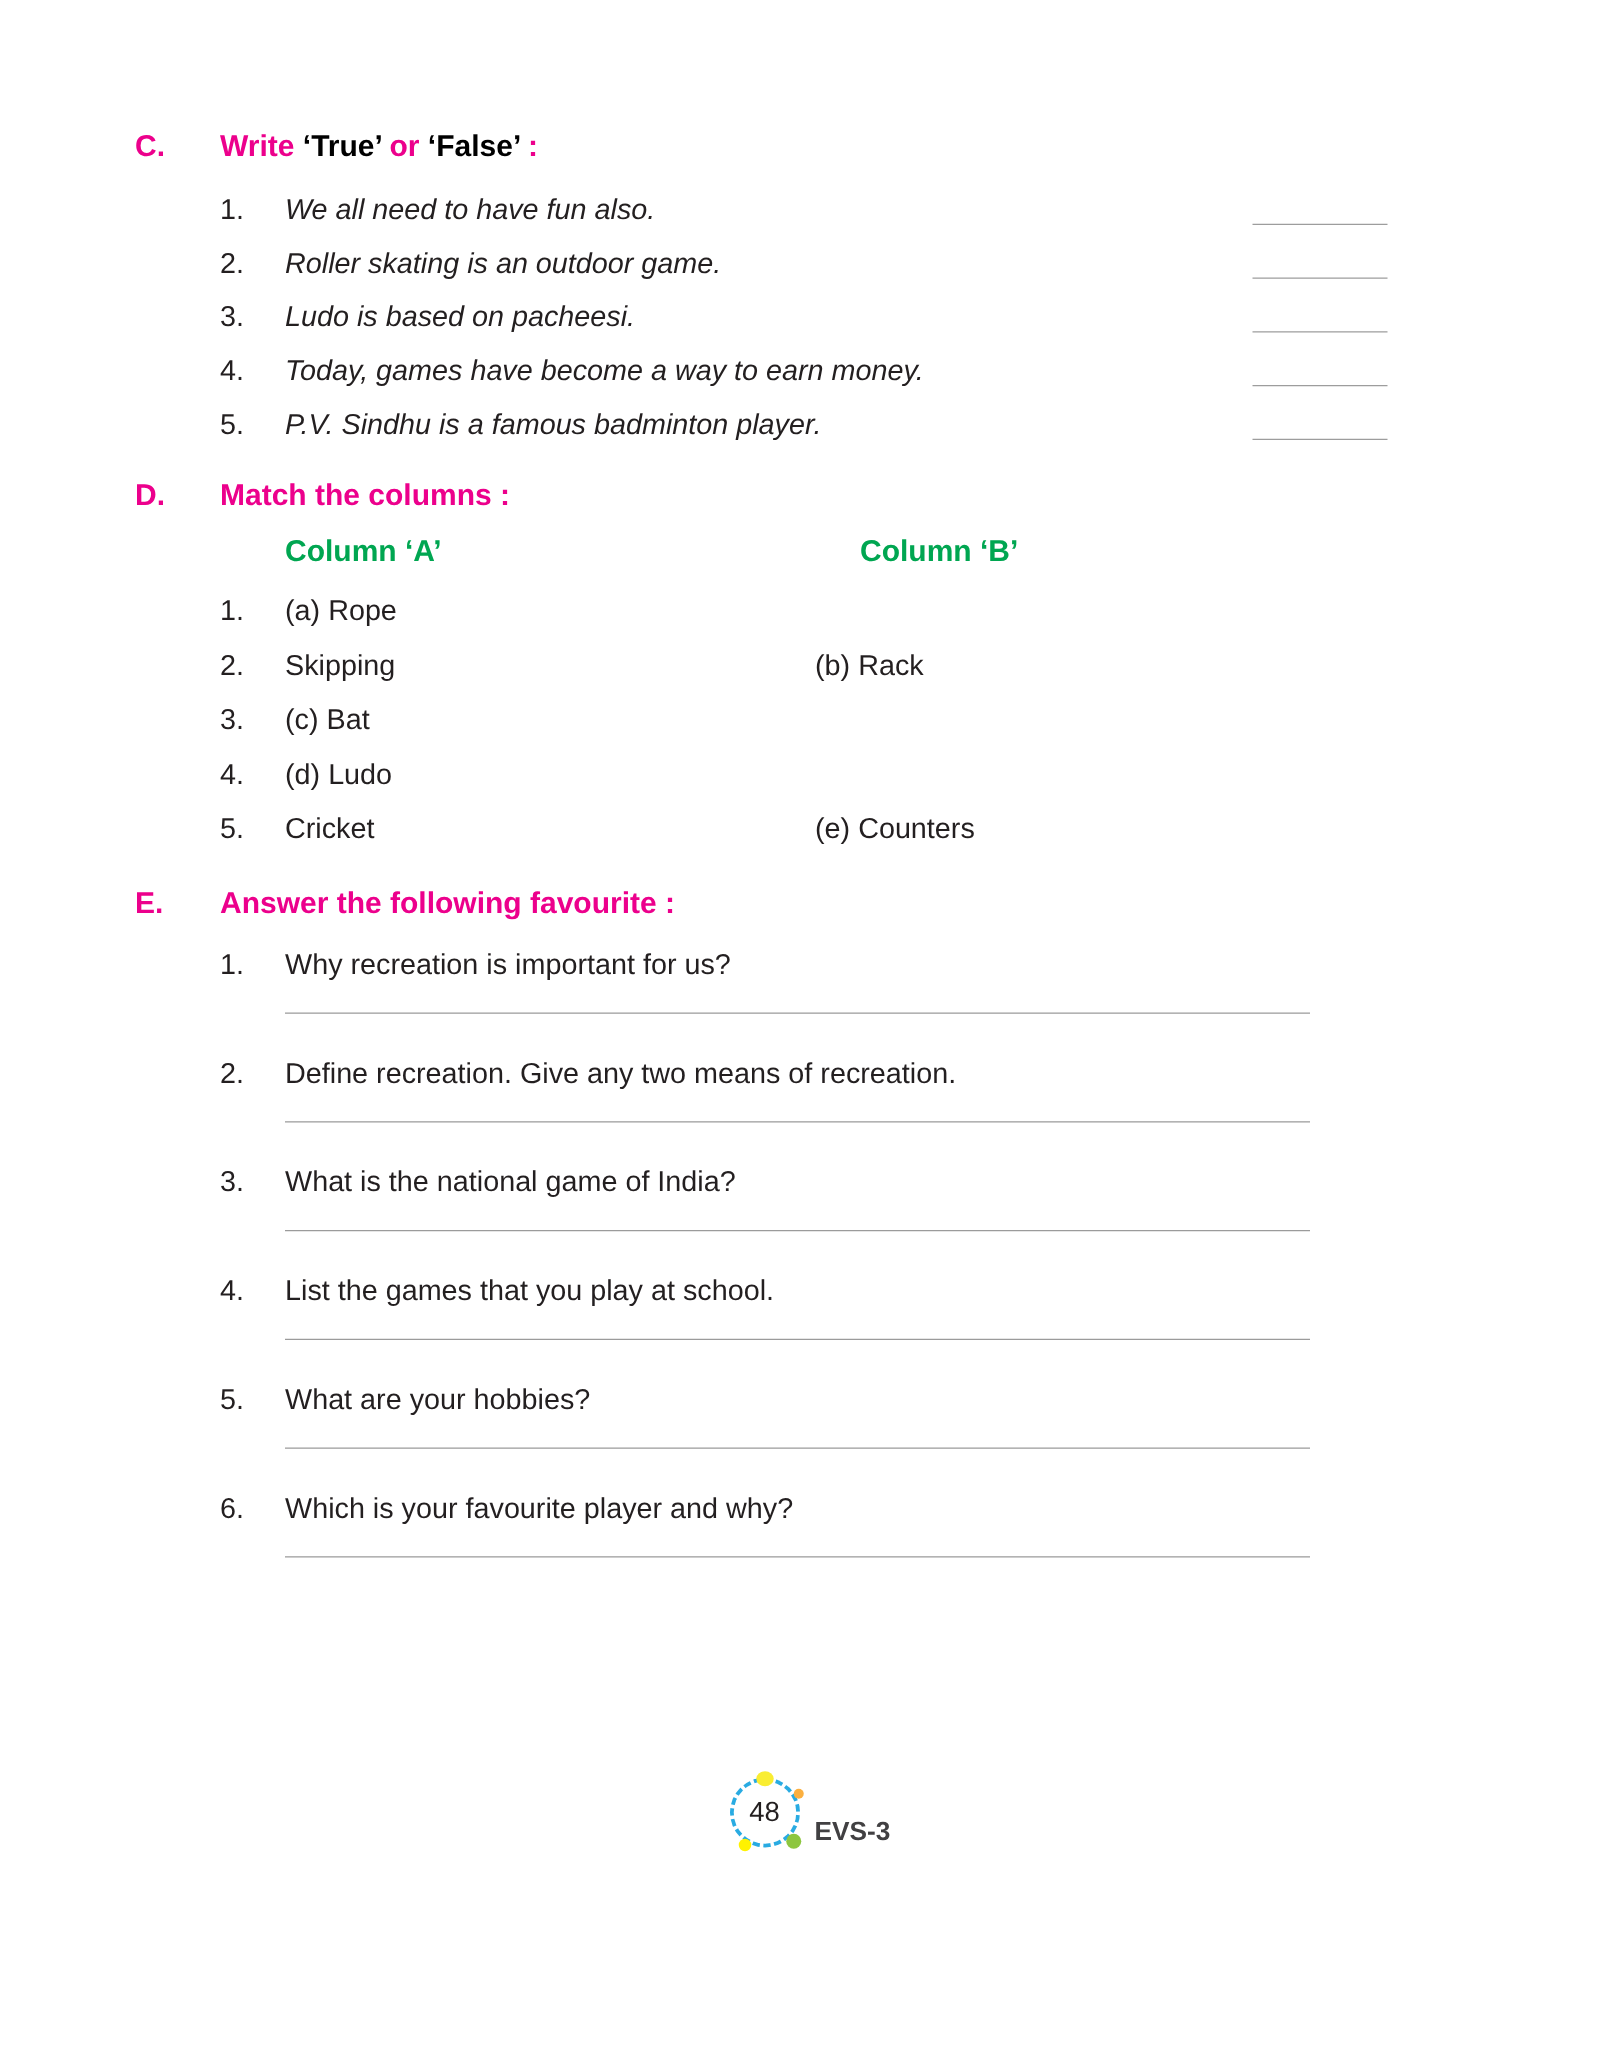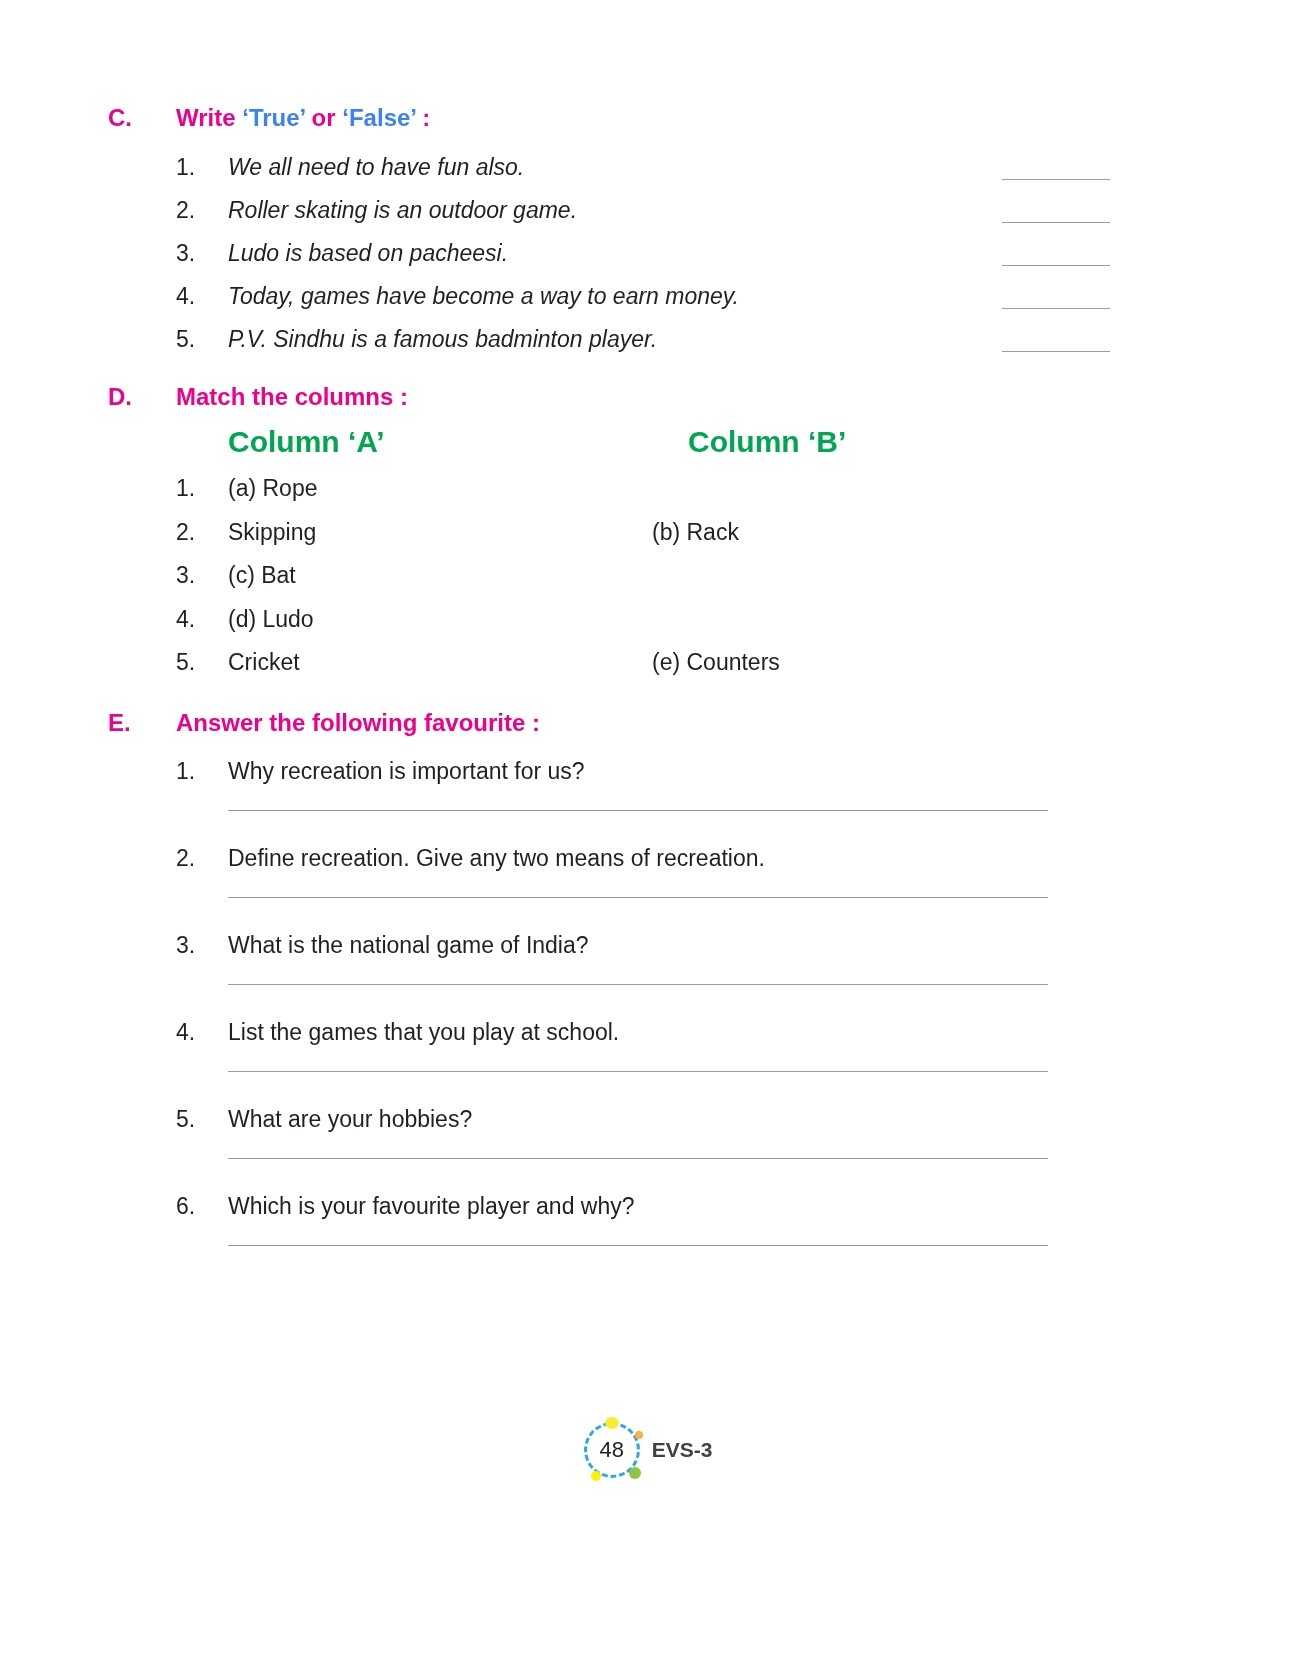--- a/index.html
+++ b/index.html
@@ -17,21 +17,21 @@
   .sec-head {
     display:flex;
     margin-left:108px;
     font-size:24px;
     font-weight:bold;
     color:#ec008c;
     line-height:32px;
     margin-bottom:12px;
   }
   .sec-letter { width:68px; }
-  .accent { color:#3b82f6; }
+  .accent { color:#000000; }
 
   
   .tf-list { margin-bottom:20px; }
   .tf-item {
     display:flex;
     margin-left:176px;
     width:934px;
     font-size:23px;
     line-height:43px;
     align-items:baseline;
@@ -43,21 +43,21 @@
     border-bottom:1.5px solid #9d9d9d;
     align-self:flex-end;
     margin-bottom:9px;
   }
 
   
   .match-section { margin-top:12px; }
   .match-head {
     display:flex;
     margin-left:228px;
-    font-size:30px;
+    font-size:24px;
     font-weight:bold;
     color:#00a651;
     line-height:34px;
     margin-bottom:8px;
   }
   .match-head .col-a { width:460px; }
   .match-list { margin-bottom:22px; }
   .match-row {
     display:flex;
     margin-left:176px;
@@ -81,21 +81,21 @@
     border-bottom:1.5px solid #9b9b9b;
   }
 
   
   .footer {
     position:absolute;
     top:1422px;
     left:0; right:0;
     display:flex;
     justify-content:center;
-    align-items:center;
+    align-items:flex-end;
     gap:12px;
   }
   .badge {
     position:relative;
     width:56px; height:56px;
     border-radius:50%;
     border:3px dashed #29abe2;
     display:flex;
     align-items:center;
     justify-content:center;

